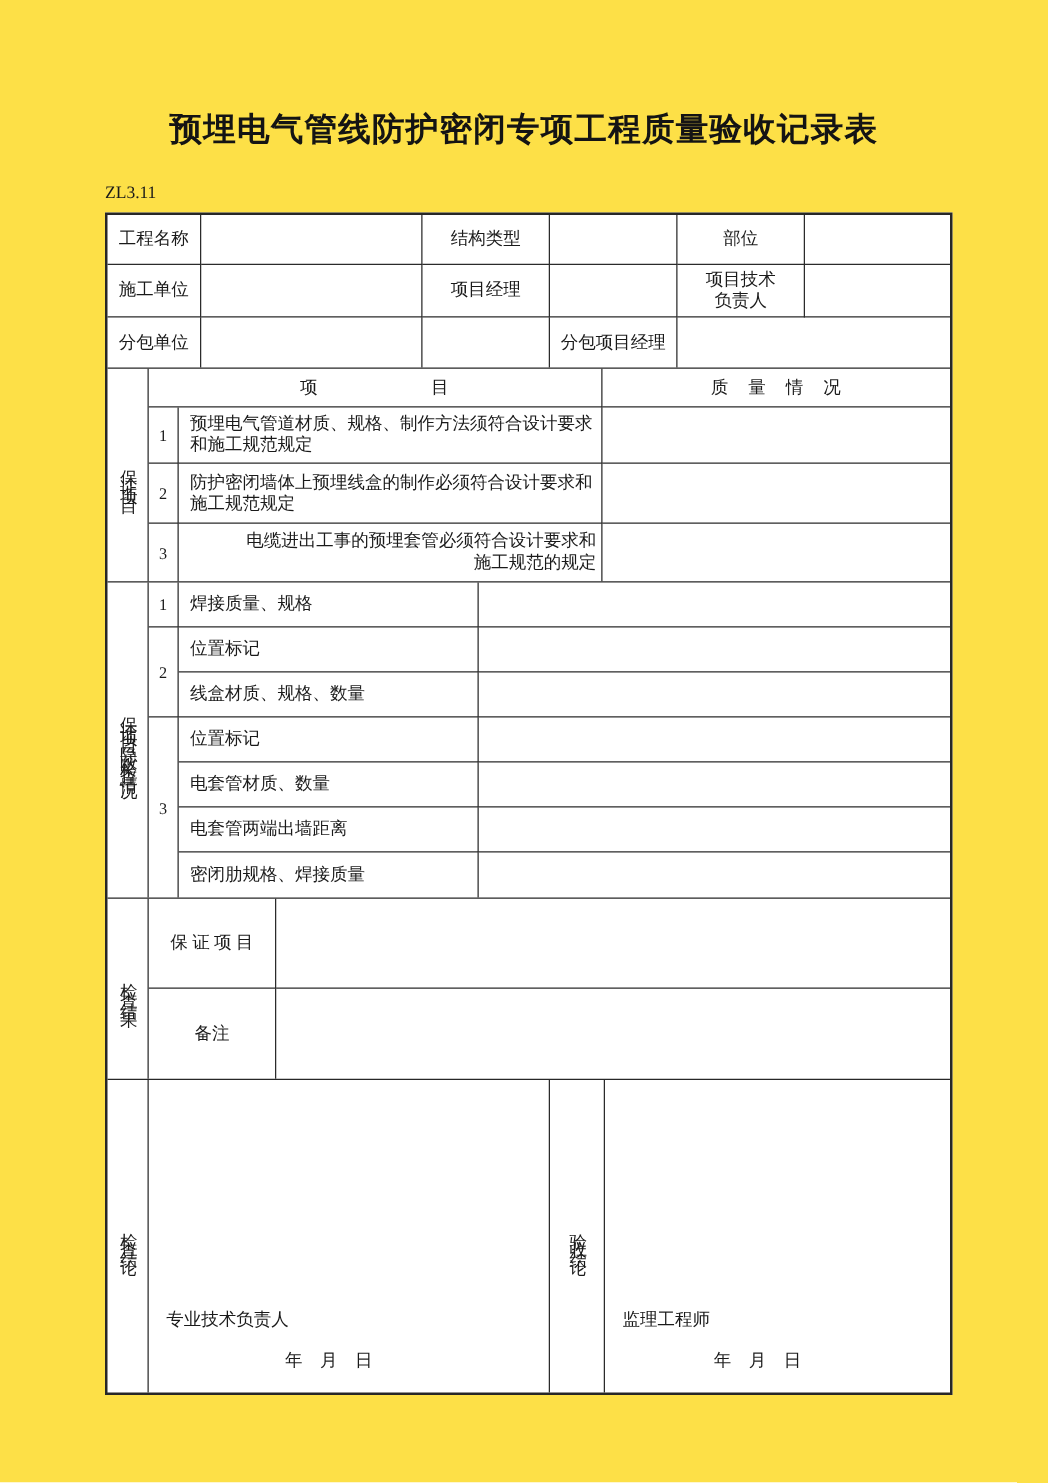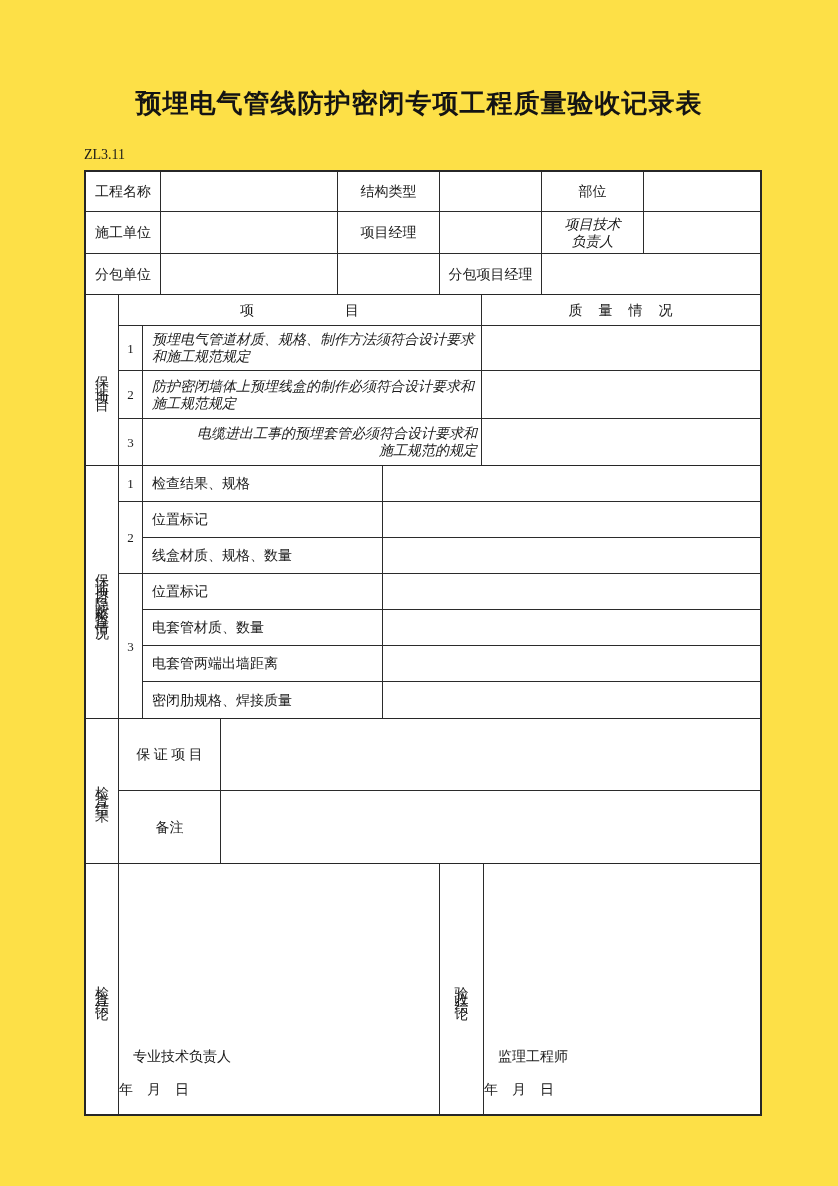--- a/index.html
+++ b/index.html
@@ -38,36 +38,36 @@
   }
   .no-r { border-right:none; }
   .no-b { border-bottom:none; }
   .left { justify-content:flex-start; text-align:left; }
   .pad-l { padding-left:9px; padding-right:4px; }
   .vlabel {
     writing-mode:vertical-rl; text-orientation:upright;
     letter-spacing:8px; padding:0;
   }
   .vlabel.ls6 { letter-spacing:6px; }
-  .two-line { flex-direction:column;font-style:italic; }
+  .two-line { flex-direction:column; }
   .num { font-size:13px; }
   .hdr { letter-spacing:1px; }
   
   .sec-info  { grid-template-columns:75px 177px 102px 102px 102px 1fr; grid-template-rows:40px 42px 40px; }
   .sec-guar  { grid-template-columns:33px 24px 339px 1fr; grid-template-rows:31px 45px 48px 46px; }
   .sec-hide  { grid-template-columns:33px 24px 240px 1fr; grid-template-rows:repeat(7,36px); }
   .sec-res   { grid-template-columns:33px 102px 1fr; grid-template-rows:72px 72px; }
   .sec-conc  { grid-template-columns:33px 321px 44px 1fr; grid-template-rows:250px; }
   
   .sign-area {
     flex-direction:column; align-items:stretch; justify-content:flex-end;
     padding:0 0 16px 0;
   }
   .signer { padding-left:14px; margin-bottom:16px; }
-  .date-line { text-align:left; padding-right:32px; }
+  .date-line { text-align:center; padding-right:32px; }
 </style>
 </head>
 <body>
 
 <div class="sheet">
 
   <div class="title">预埋电气管线防护密闭专项工程质量验收记录表</div>
   <div class="form-code">ZL3.11</div>
 
   <div class="form">
@@ -121,21 +121,21 @@
         <div>电缆进出工事的预埋套管必须符合设计要求和</div>
         <div>施工规范的规定</div>
       </div>
       <div class="c no-r no-b" style="grid-area:4/4/5/5"></div>
     </div>
 
     <div class="sec sec-hide">
       <div class="c vlabel ls6 no-b" style="grid-area:1/1/8/2">保证项目隐蔽检查情况</div>
 
       <div class="c num" style="grid-area:1/2/2/3">1</div>
-      <div class="c left pad-l" style="grid-area:1/3/2/4">检查结果、规格</div>
+      <div class="c left pad-l" style="grid-area:1/3/2/4">焊接质量、规格</div>
       <div class="c no-r" style="grid-area:1/4/2/5"></div>
 
       <div class="c num" style="grid-area:2/2/4/3">2</div>
       <div class="c left pad-l" style="grid-area:2/3/3/4">位置标记</div>
       <div class="c no-r" style="grid-area:2/4/3/5"></div>
       <div class="c left pad-l" style="grid-area:3/3/4/4">线盒材质、规格、数量</div>
       <div class="c no-r" style="grid-area:3/4/4/5"></div>
 
       <div class="c num no-b" style="grid-area:4/2/8/3">3</div>
       <div class="c left pad-l" style="grid-area:4/3/5/4">位置标记</div>

